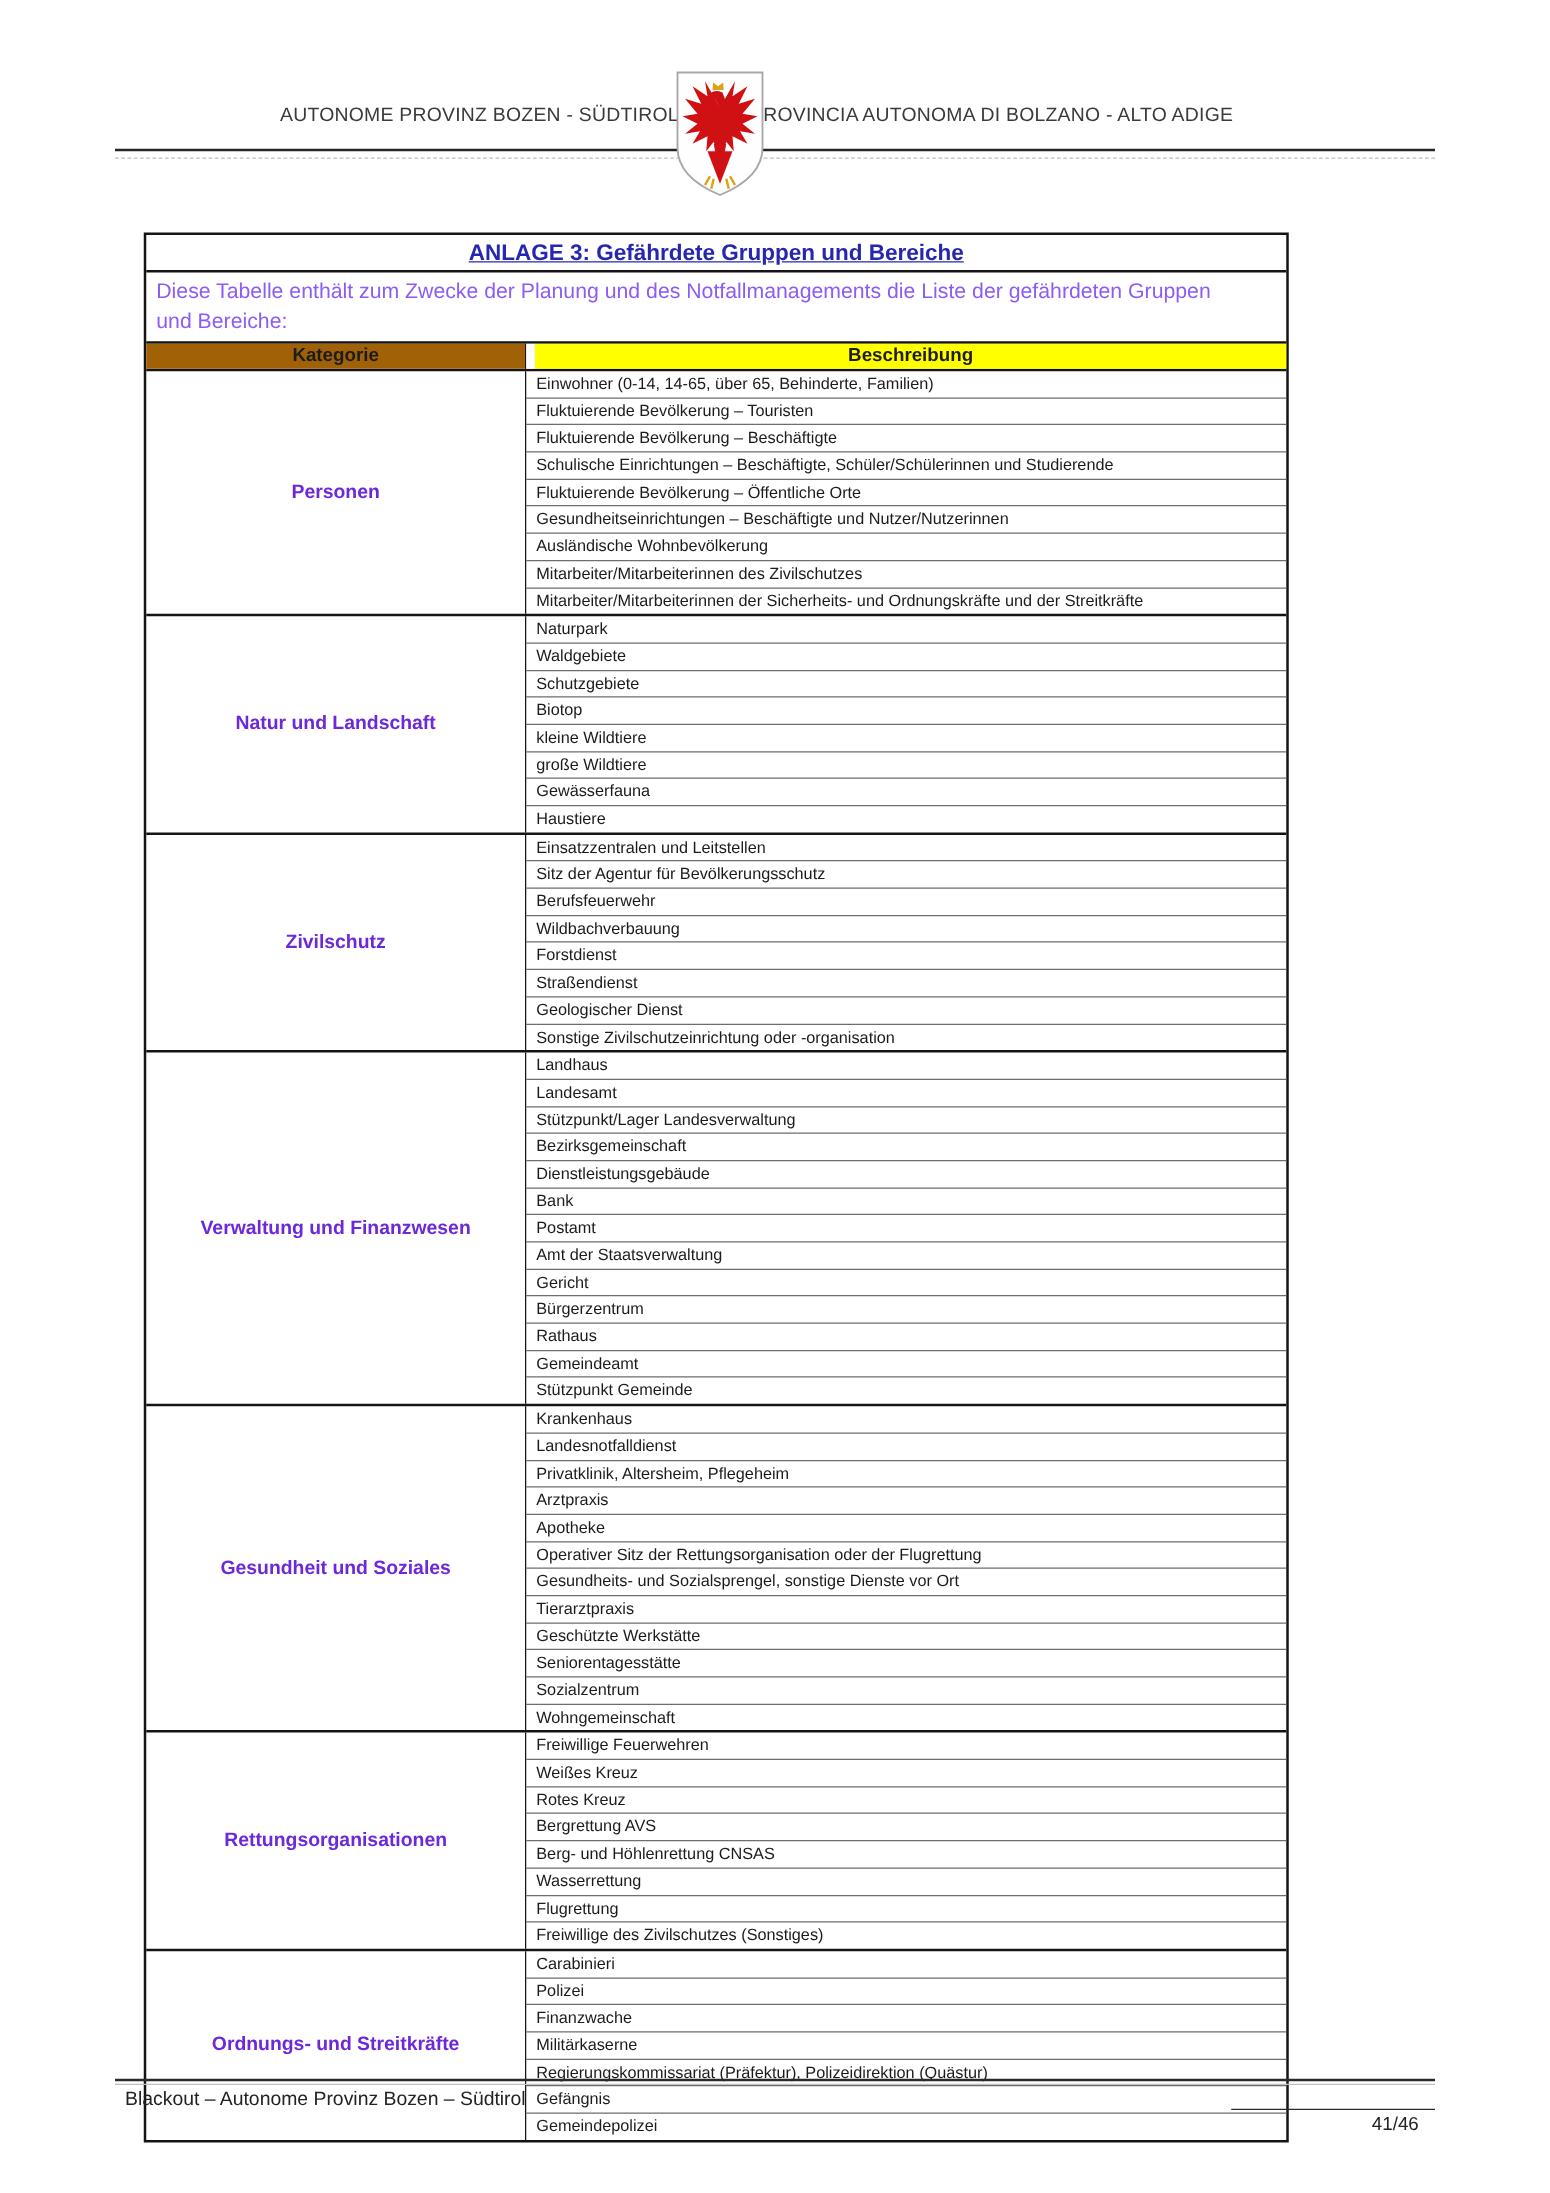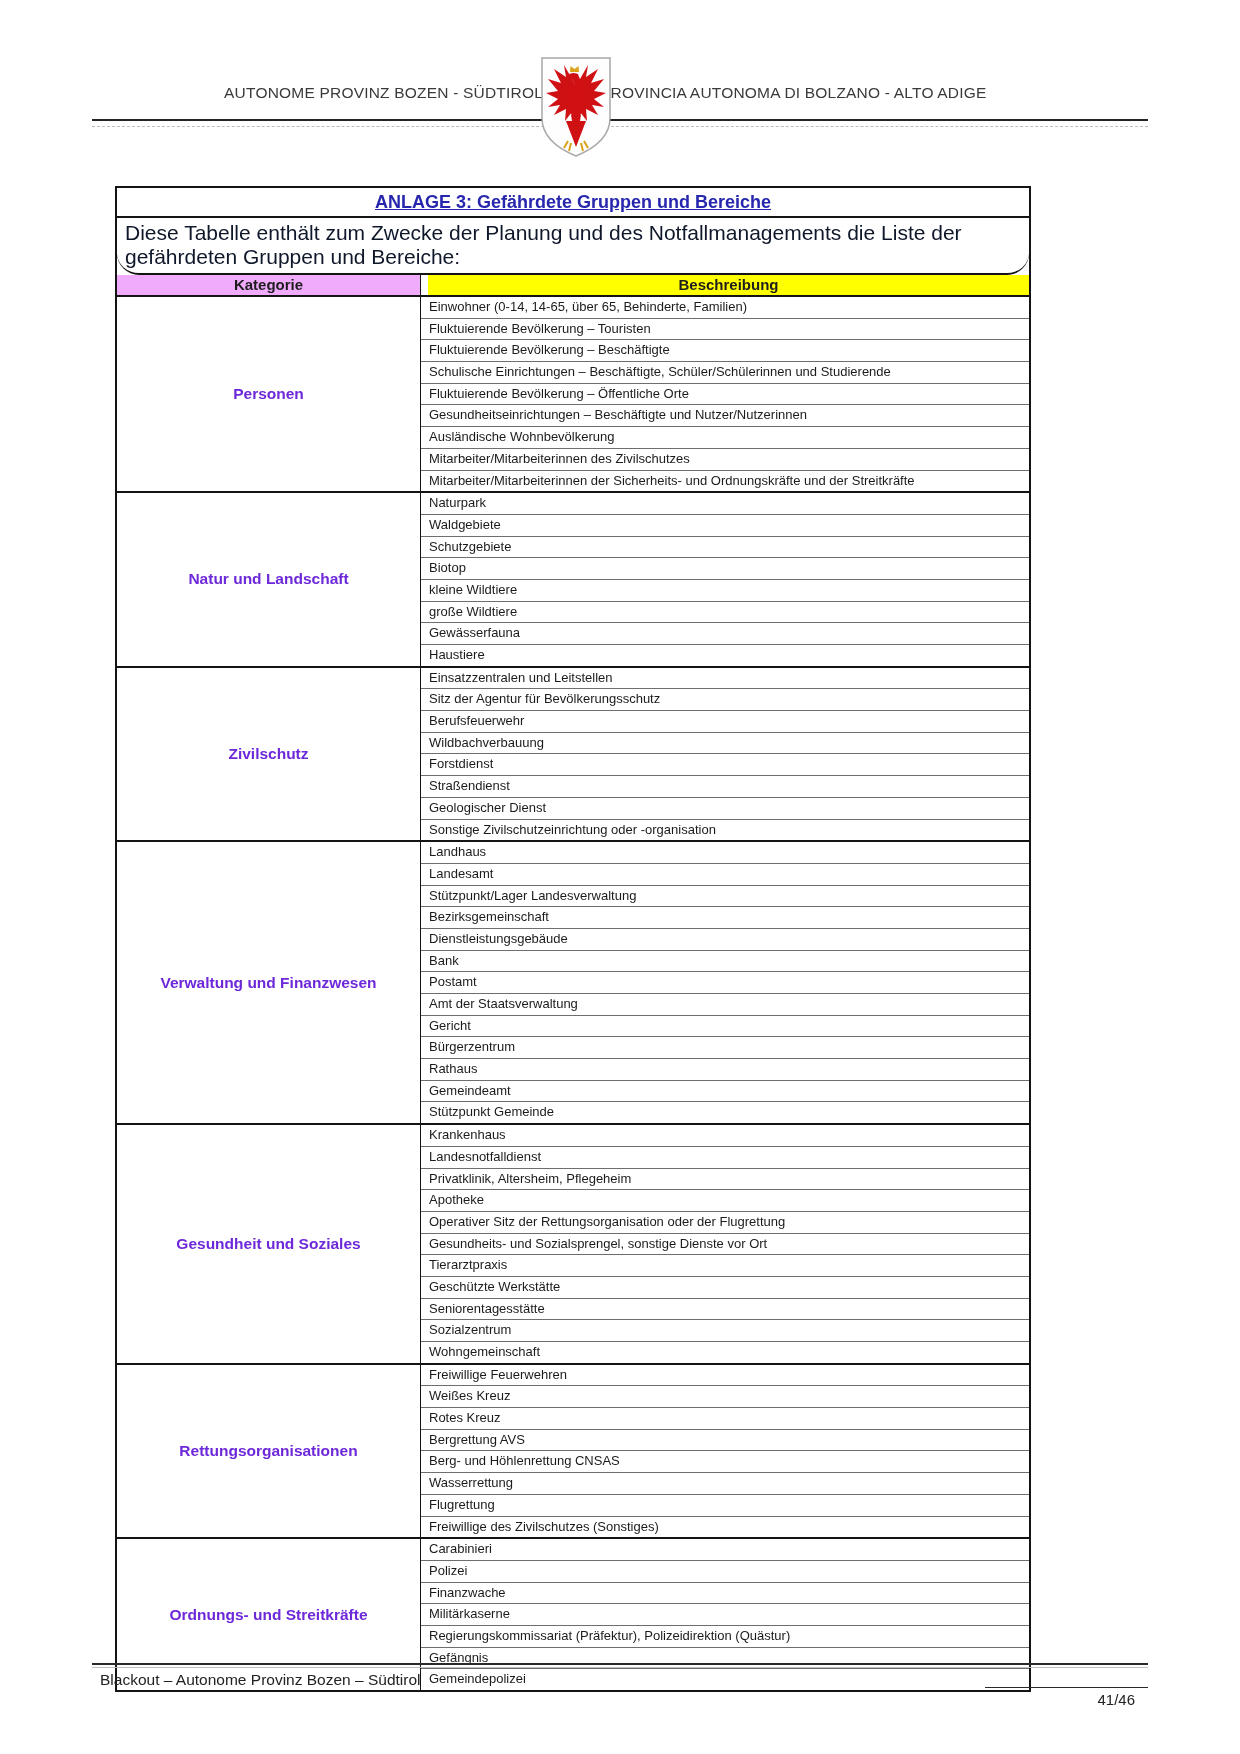--- a/index.html
+++ b/index.html
@@ -18,26 +18,26 @@
   .crest { position:absolute; top:54px; left:538px; width:76px; height:108px; z-index:2; }
 
   
   .main-table { position:absolute; top:186px; left:115px; width:912px; border:2px solid #141414; background:#fff; }
   .t-title {
     height:28px; line-height:28px; text-align:center;
     font-weight:bold; font-size:18px; color:#2626ae;
     text-decoration:underline; border-bottom:2px solid #141414;
   }
   .t-intro {
-    font-size:21px; line-height:23.5px; padding:3px 56px 5px 8px;
-    border-bottom:2px solid #141414; color:#0f172a;border-radius:22px;
+    font-size:17px; line-height:23.5px; padding:3px 56px 5px 8px;
+    border-bottom:2px solid #141414; color:#8b5cf6;
   }
   .t-colhead { display:flex; border-bottom:2px solid #141414; }
   .t-colhead .col-k {
-    width:303px; border-right:1.5px solid #141414; background:#f0abfc;
+    width:303px; border-right:1.5px solid #141414; background:#a16207;
     font-weight:bold; font-size:15px; text-align:center; height:20px; line-height:20px;
   }
   .t-colhead .col-gap { width:7px; background:#ffffff; height:20px; }
   .t-colhead .col-b {
     flex:1; background:#ffff00; font-weight:bold; font-size:15px;
     text-align:center; height:20px; line-height:20px;
   }
 
   .section { display:flex; border-bottom:2px solid #141414; }
   .section:last-child { border-bottom:none; }
@@ -153,20 +153,21 @@
             <div class="item-row">Gemeindeamt</div>
             <div class="item-row">Stützpunkt Gemeinde</div>
           </div>
         </div>
         <div class="section">
           <div class="cat-cell">Gesundheit und Soziales</div>
           <div class="items">
             <div class="item-row">Krankenhaus</div>
             <div class="item-row">Landesnotfalldienst</div>
             <div class="item-row">Privatklinik, Altersheim, Pflegeheim</div>
+            <div class="item-row">Arztpraxis</div>
             <div class="item-row">Apotheke</div>
             <div class="item-row">Operativer Sitz der Rettungsorganisation oder der Flugrettung</div>
             <div class="item-row">Gesundheits- und Sozialsprengel, sonstige Dienste vor Ort</div>
             <div class="item-row">Tierarztpraxis</div>
             <div class="item-row">Geschützte Werkstätte</div>
             <div class="item-row">Seniorentagesstätte</div>
             <div class="item-row">Sozialzentrum</div>
             <div class="item-row">Wohngemeinschaft</div>
           </div>
         </div>

